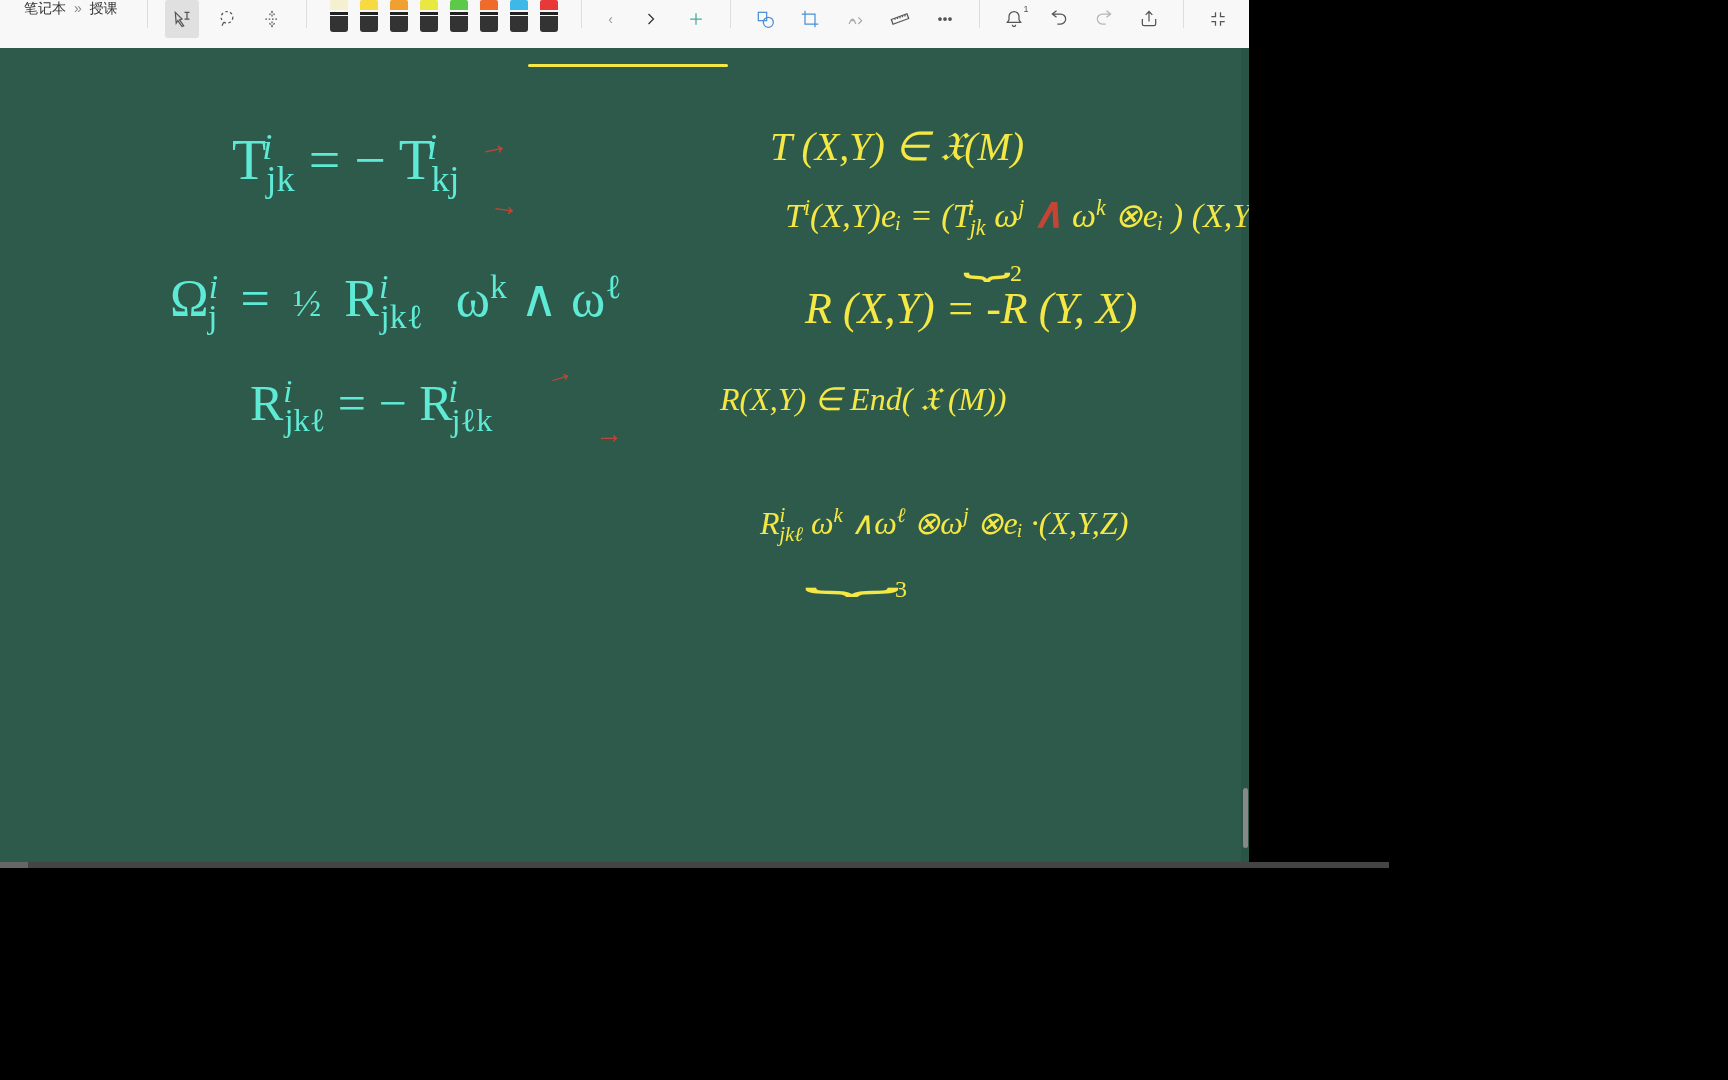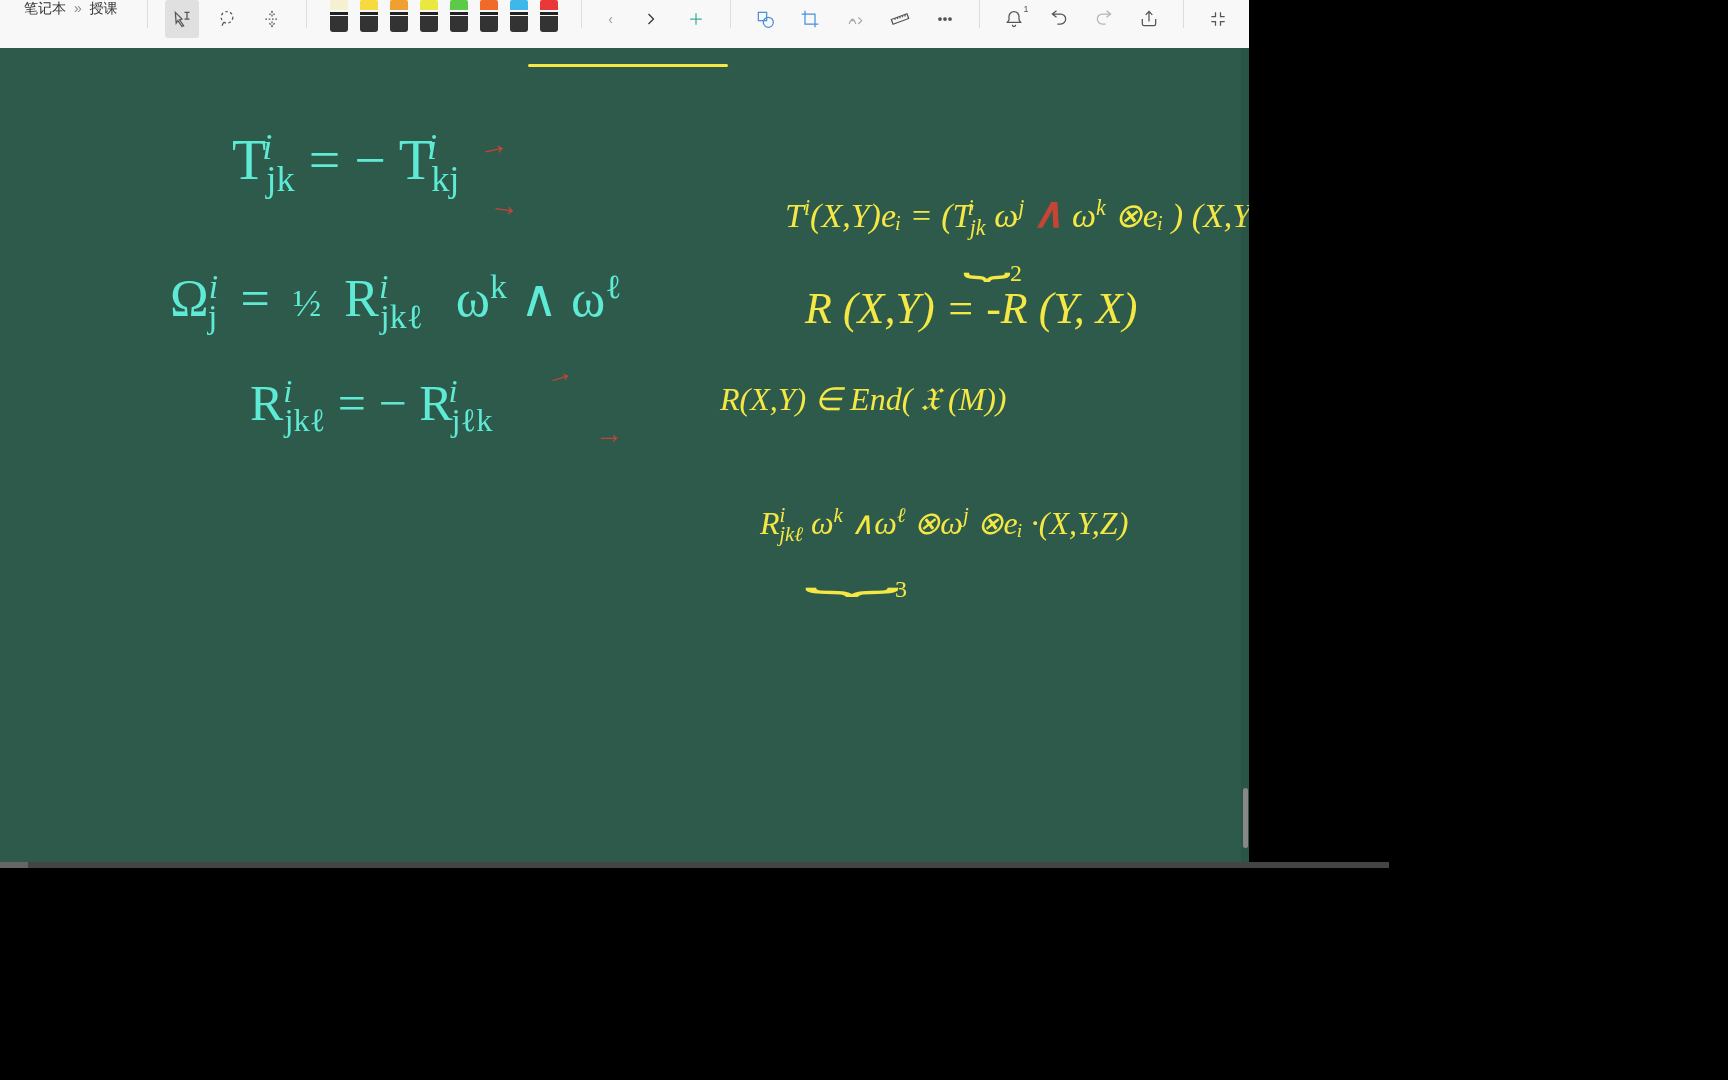--- a/index.html
+++ b/index.html
@@ -215,20 +215,21 @@
       <span>∧ ω</span><sup>ℓ</sup>
     </div>
 
     <div class="hw white" style="left:250px;top:325px;font-size:50px">
       <span>R</span><sup class="ital">i</sup><sub style="margin-left:-8px">jkℓ</sub>
       <span>= −  R</span><sup class="ital" style="margin-left:-4px">i</sup><sub style="margin-left:-6px">jℓk</sub>
     </div>
     <div class="hw red" style="left:545px;top:310px;font-size:28px;transform:rotate(-18deg)"><span>→</span></div>
     <div class="hw red" style="left:595px;top:370px;font-size:28px"><span>→</span></div>
 
+    <div class="hw yellow ital" style="left:770px;top:75px;font-size:40px"><span>T (X,Y) ∈ 𝔛(M)</span></div>
 
     <div class="hw yellow ital" style="left:785px;top:140px;font-size:34px">
       <span>T</span><sup>i</sup><span>(X,Y)eᵢ = (T</span><sup style="margin-left:-4px">i</sup><sub style="margin-left:-4px">jk</sub>
       <span>ω</span><sup>j</sup>
       <span class="red" style="font-size:42px;font-weight:bold">∧</span>
       <span>ω</span><sup>k</sup>
       <span>⊗eᵢ ) (X,Y)</span>
     </div>
     <div class="hw yellow" style="left:975px;top:185px;font-size:40px;transform:scaleX(2)"><span>⏟</span></div>
     <div class="hw yellow" style="left:1010px;top:212px;font-size:24px">2</div>

